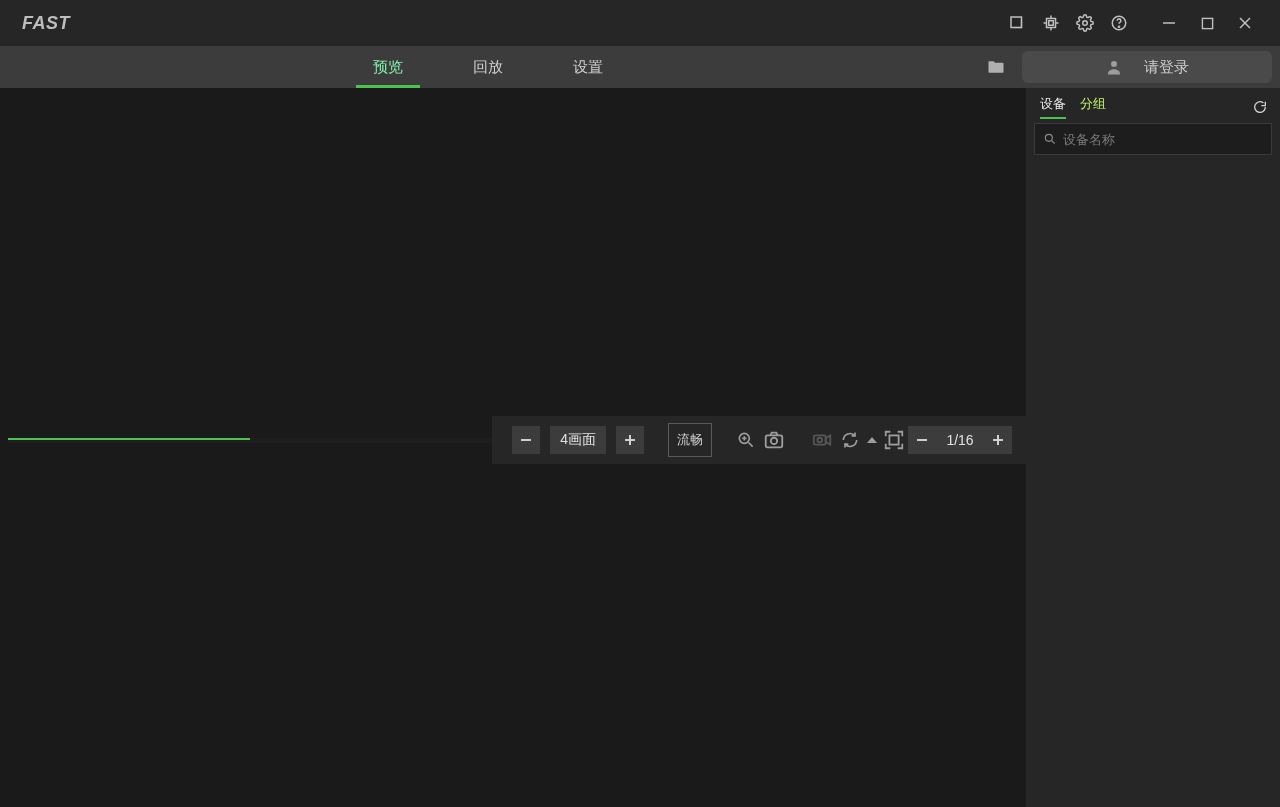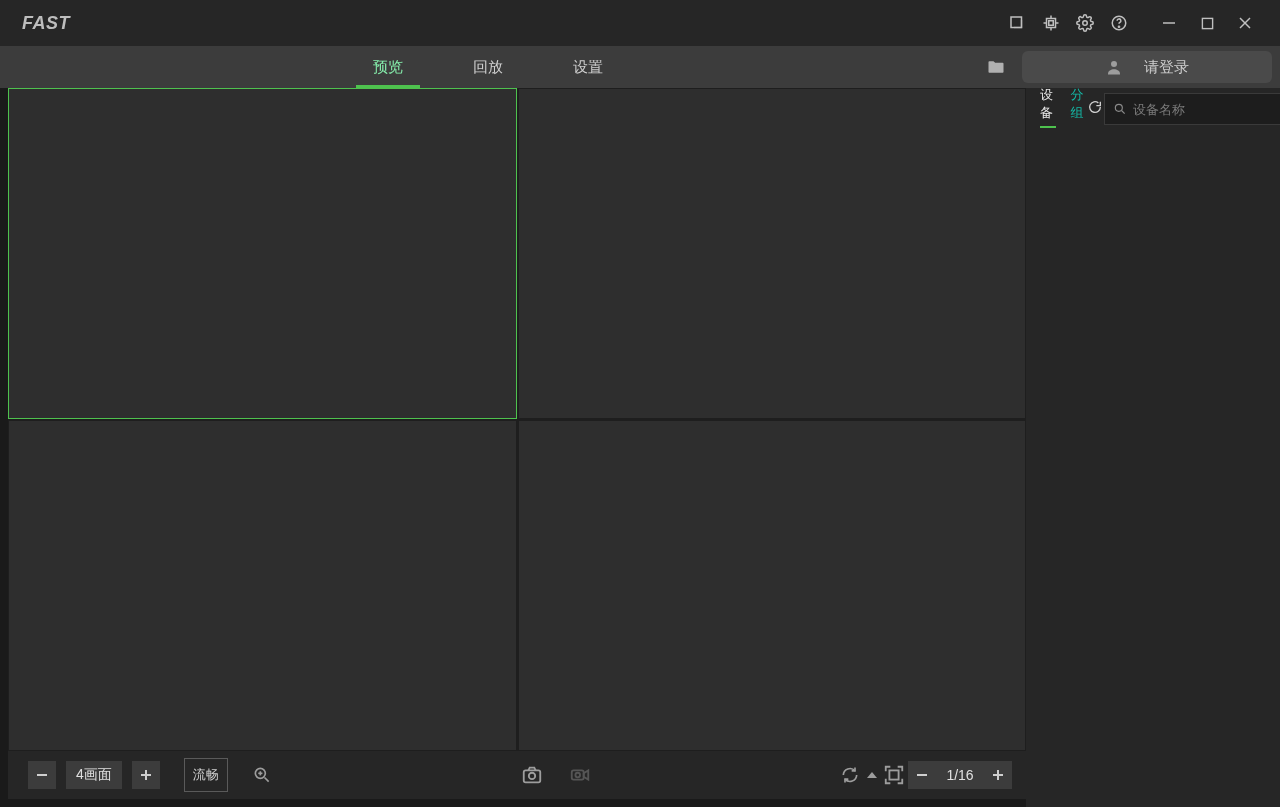--- a/index.html
+++ b/index.html
@@ -67,21 +67,21 @@
     width: 250px; height: 32px; background: #4a4a4a;
     display: flex; align-items: center; justify-content: center;
     color: #cfcfcf; font-size: 15px; cursor: pointer; gap: 21px;
     border-radius: 6px;
   }
 
   
   .body {
     display: flex; height: calc(807px - 46px - 42px);
   }
-  .main { flex: 1; display: flex; flex-direction: column; padding: 0 0 8px 8px; }
+  .main { flex: 1; display: flex; flex-direction: row; padding: 0 0 15px 8px; align-items: center; }
   .viewgrid {
     flex: 1; display: grid;
     grid-template-columns: 1fr 1fr;
     grid-template-rows: 1fr 1fr;
     gap: 1px;
     background: #1e1e1e;
   }
   .cell {
     background: #2e2e2e;
     border: 1px solid #1e1e1e;
@@ -119,26 +119,26 @@
   }
   .icon-btn {
     width: 28px; height: 28px;
     display:flex; align-items:center; justify-content:center;
     color:#9d9d9d; cursor:pointer;
   }
   .disabled { opacity: 0.4; cursor: default; }
 
   
   .sidebar {
-    width: 254px; background: #262626; display:flex; 
+    width: 254px; background: #262626; display:flex; flex-direction:column;
     padding: 4px 8px 8px 8px;
   }
   .sidebar-head { display:flex; align-items:center; height: 30px; }
   .side-tabs { display:flex; gap: 14px; padding-left: 6px; }
-  .side-tab { font-size: 13px; color: #14b8a6; cursor:pointer; padding-bottom: 4px; }
+  .side-tab { font-size: 13px; color: #bef264; cursor:pointer; padding-bottom: 4px; }
   .side-tab.active { color:#e8e8e8; border-bottom: 2px solid #4ec24e; }
   .sidebar-head-spacer { flex:1; }
   .refresh { width:24px; height:24px; display:flex; align-items:center; justify-content:center; color:#cfcfcf; cursor:pointer; }
   .search-wrap {
     margin-top: 1px;
     height: 32px; background: #1d1d1d; border: 1px solid #3a3a3a;
     display:flex; align-items:center; padding: 0 8px; gap: 6px;
   }
   .search-input {
     flex:1; background: transparent; border:none; outline:none;

